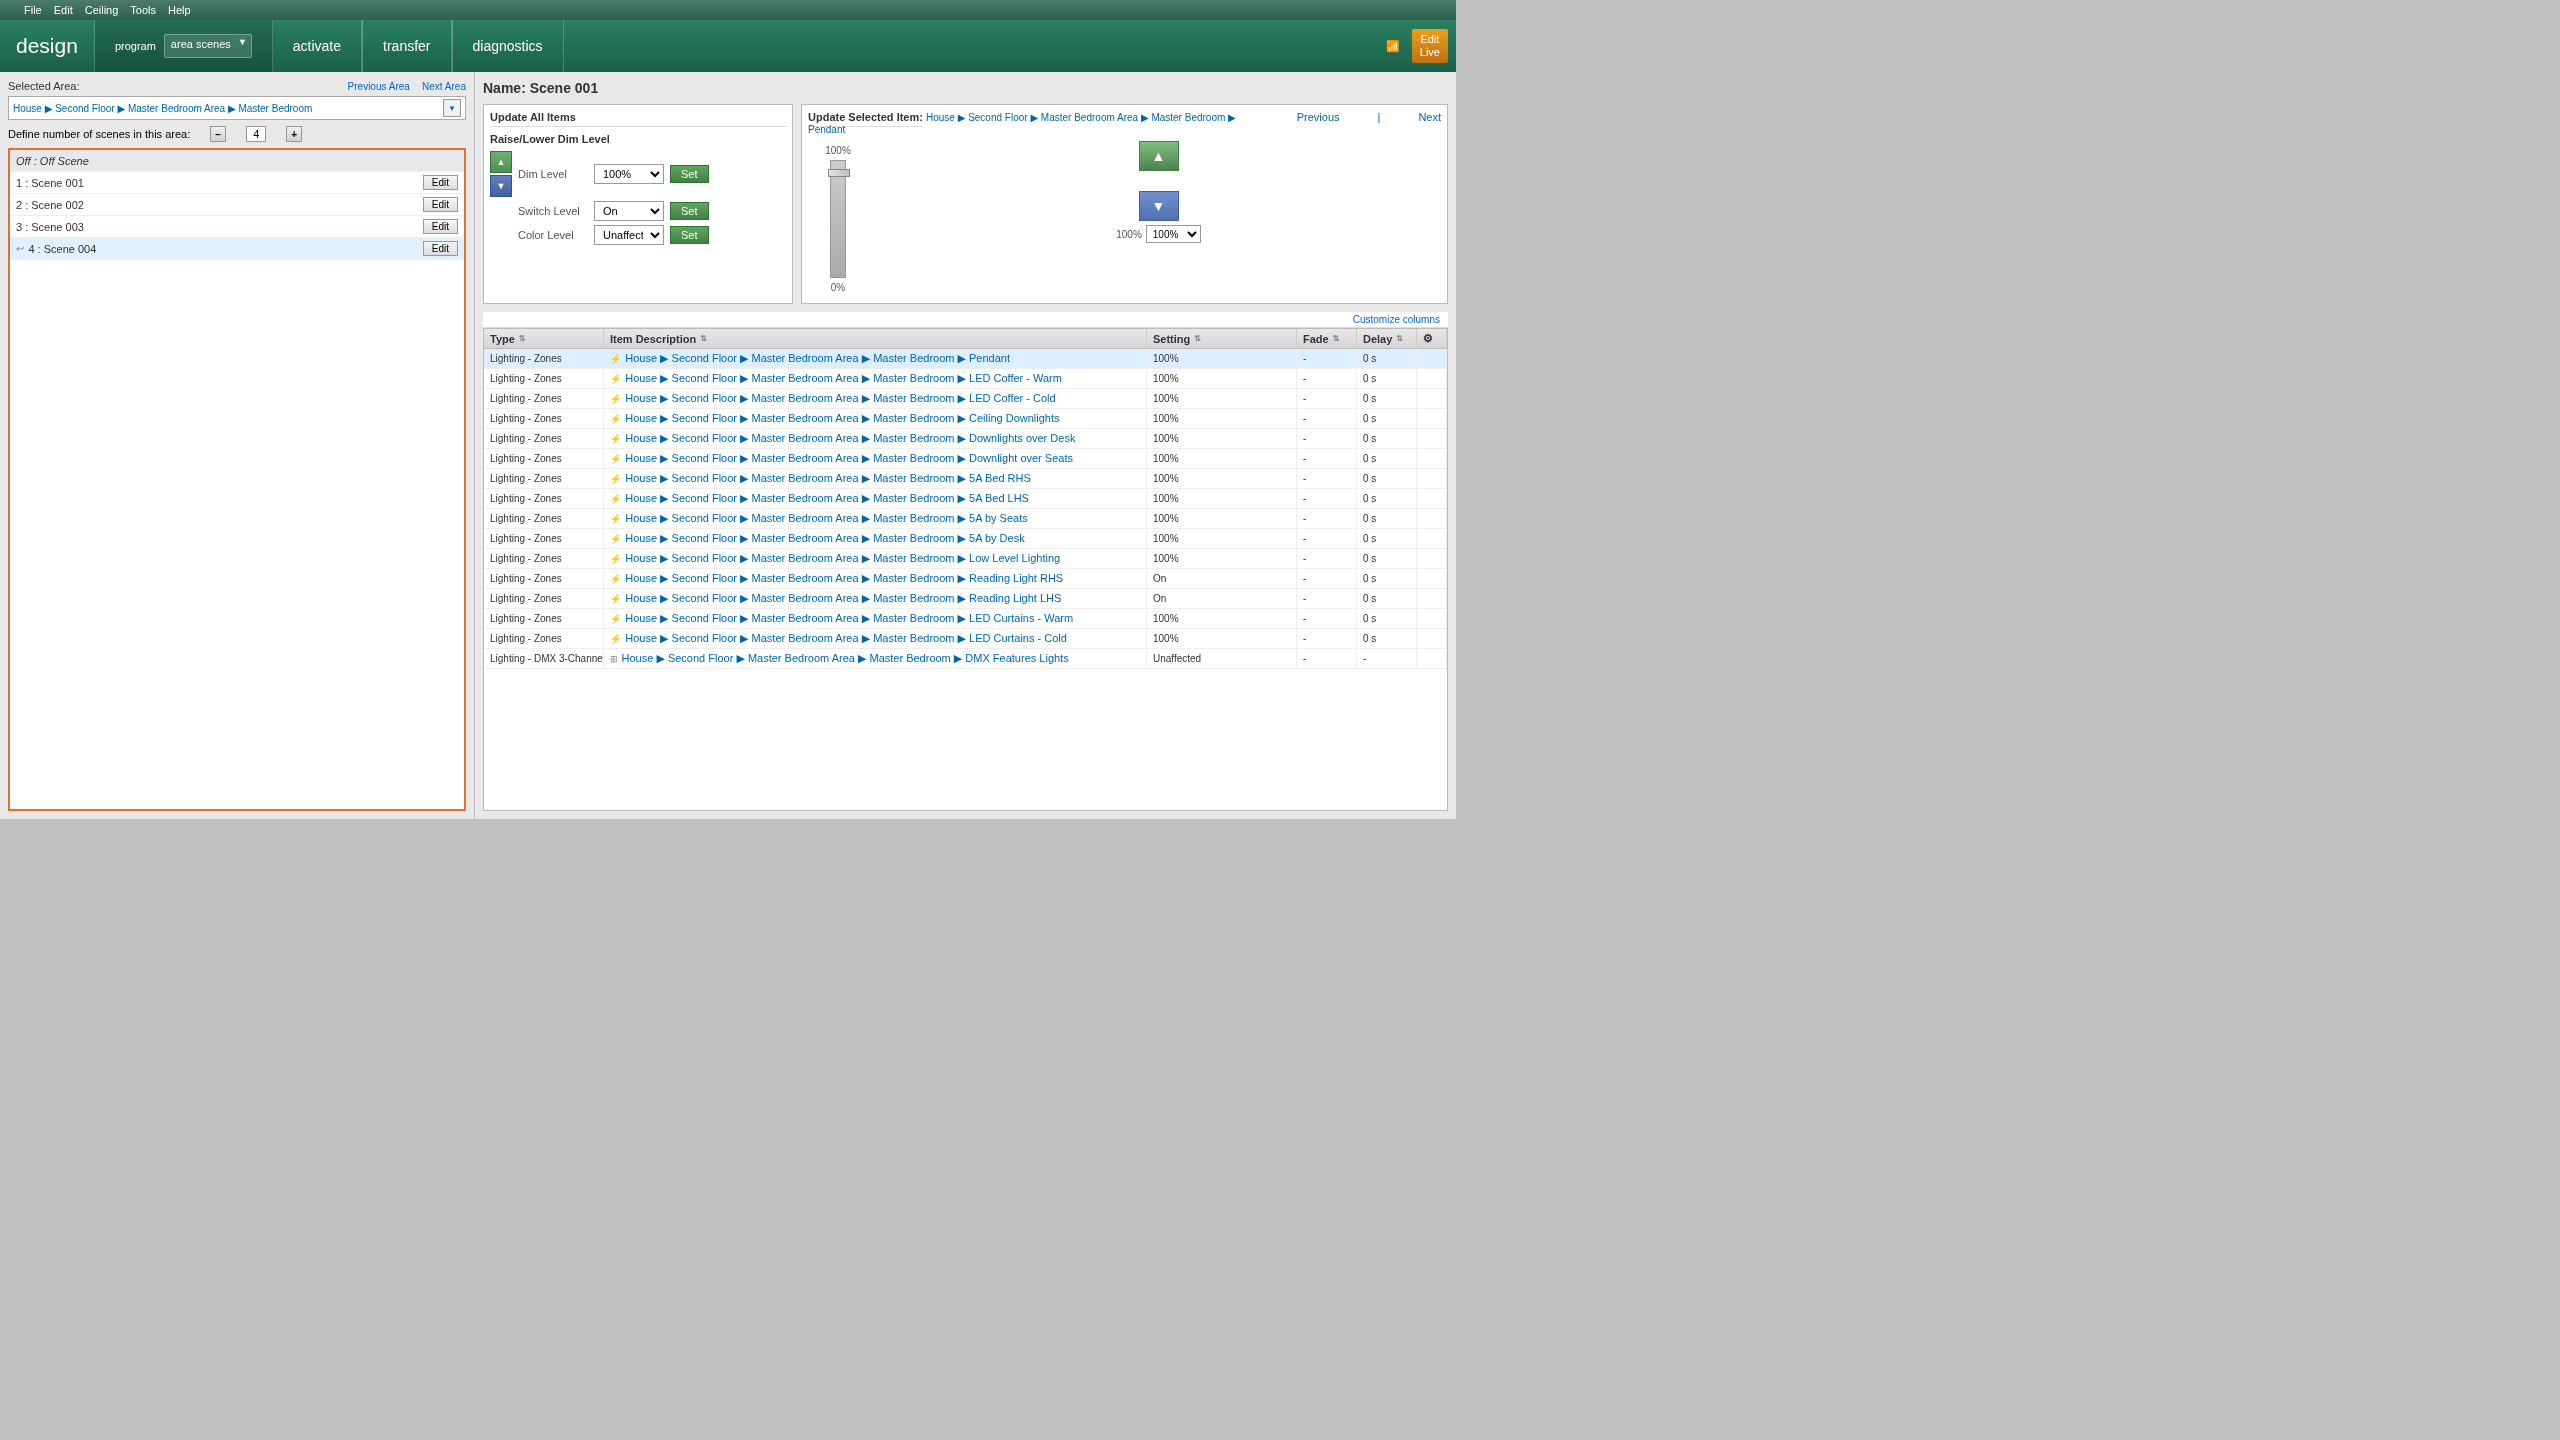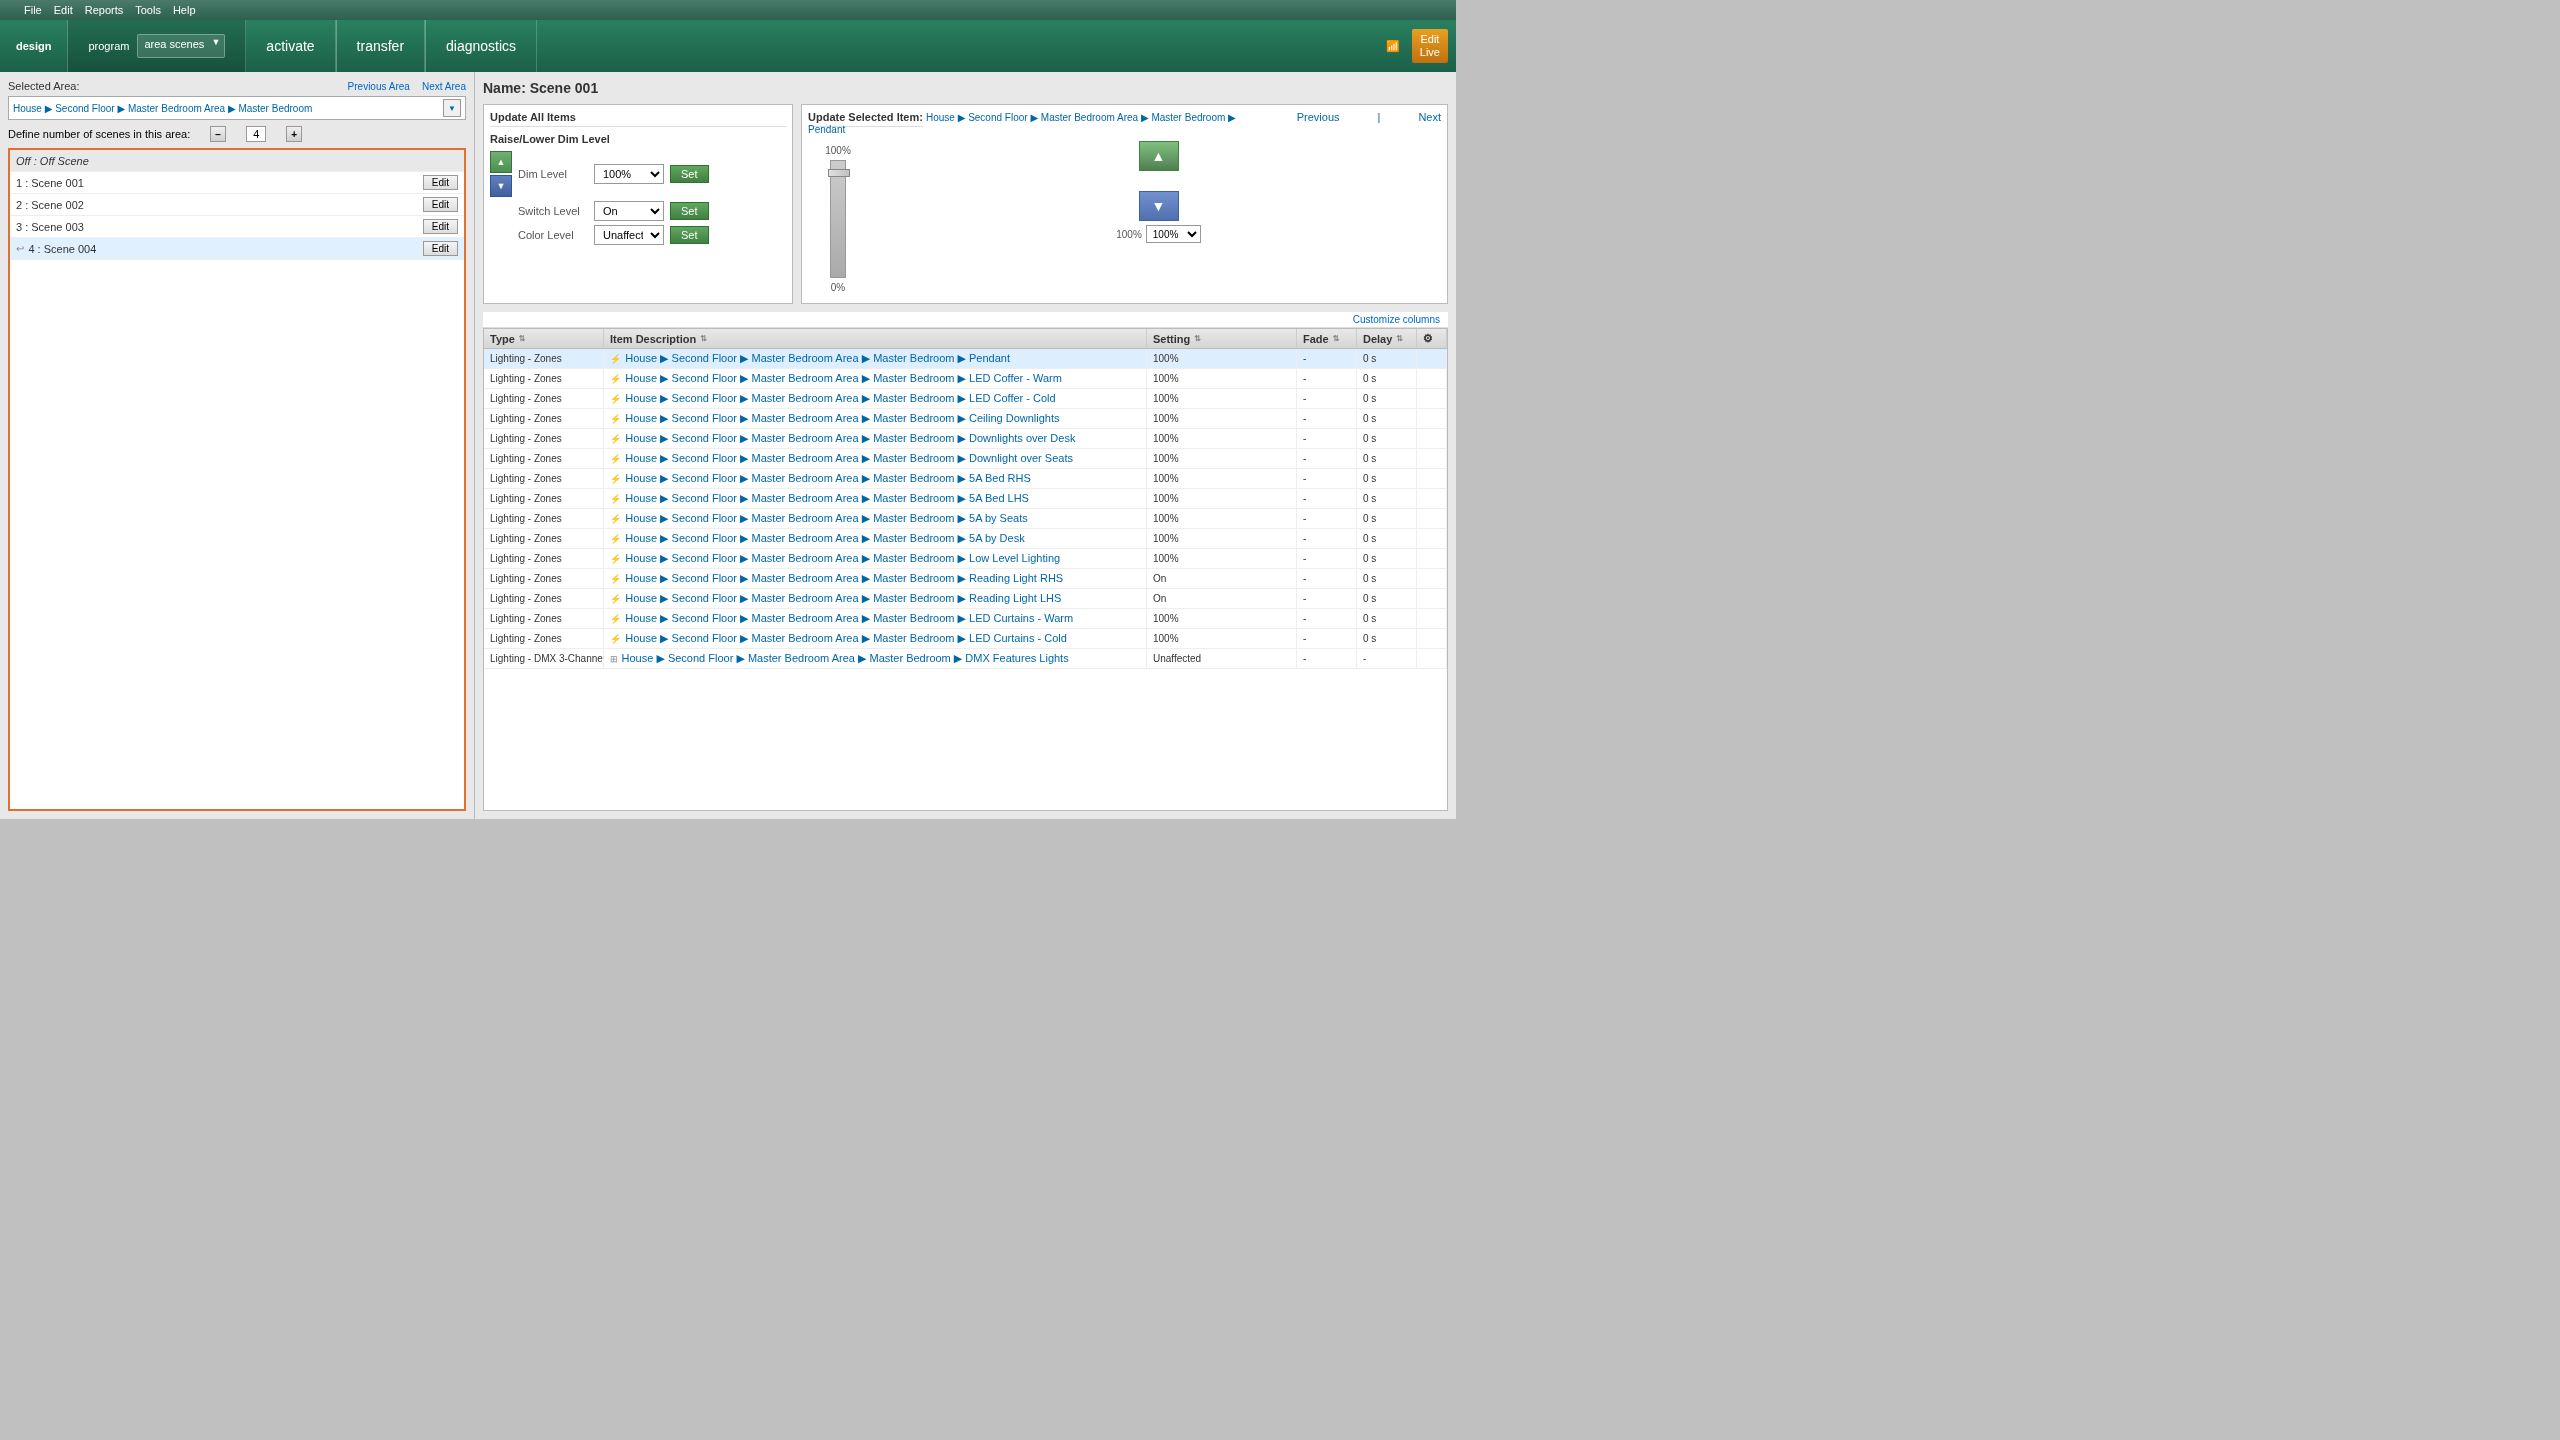--- a/index.html
+++ b/index.html
@@ -32,21 +32,21 @@
     }
     .nav-tab {
       display: flex;
       align-items: center;
       padding: 0 20px;
       color: white;
       font-size: 14px;
       cursor: pointer;
       border-right: 1px solid rgba(255,255,255,0.2);
     }
-    .nav-tab-design { font-size: 11px; font-weight: bold; padding: 0 16px; }
+    .nav-tab-design { font-size: 21px; font-weight: normal; padding: 0 16px; }
     .nav-tab-program {
       background: rgba(0,0,0,0.15);
       display: flex;
       align-items: center;
       gap: 8px;
     }
     .nav-tab-program .sub-select {
       background: rgba(255,255,255,0.15);
       border: 1px solid rgba(255,255,255,0.3);
       color: white;
@@ -458,21 +458,21 @@
       height: 18px;
     }
   </style>
 </head>
 <body>
 
 <div class="title-bar">
   <div class="title-bar-menu">
     <span>File</span>
     <span>Edit</span>
-    <span>Reports</span>
+    <span>Ceiling</span>
     <span>Tools</span>
     <span>Help</span>
   </div>
 </div>
 
 <div class="nav-bar">
   <div class="nav-tab nav-tab-design">design</div>
   <div class="nav-tab nav-tab-program">
     <span>program</span>
     <div class="sub-select">

